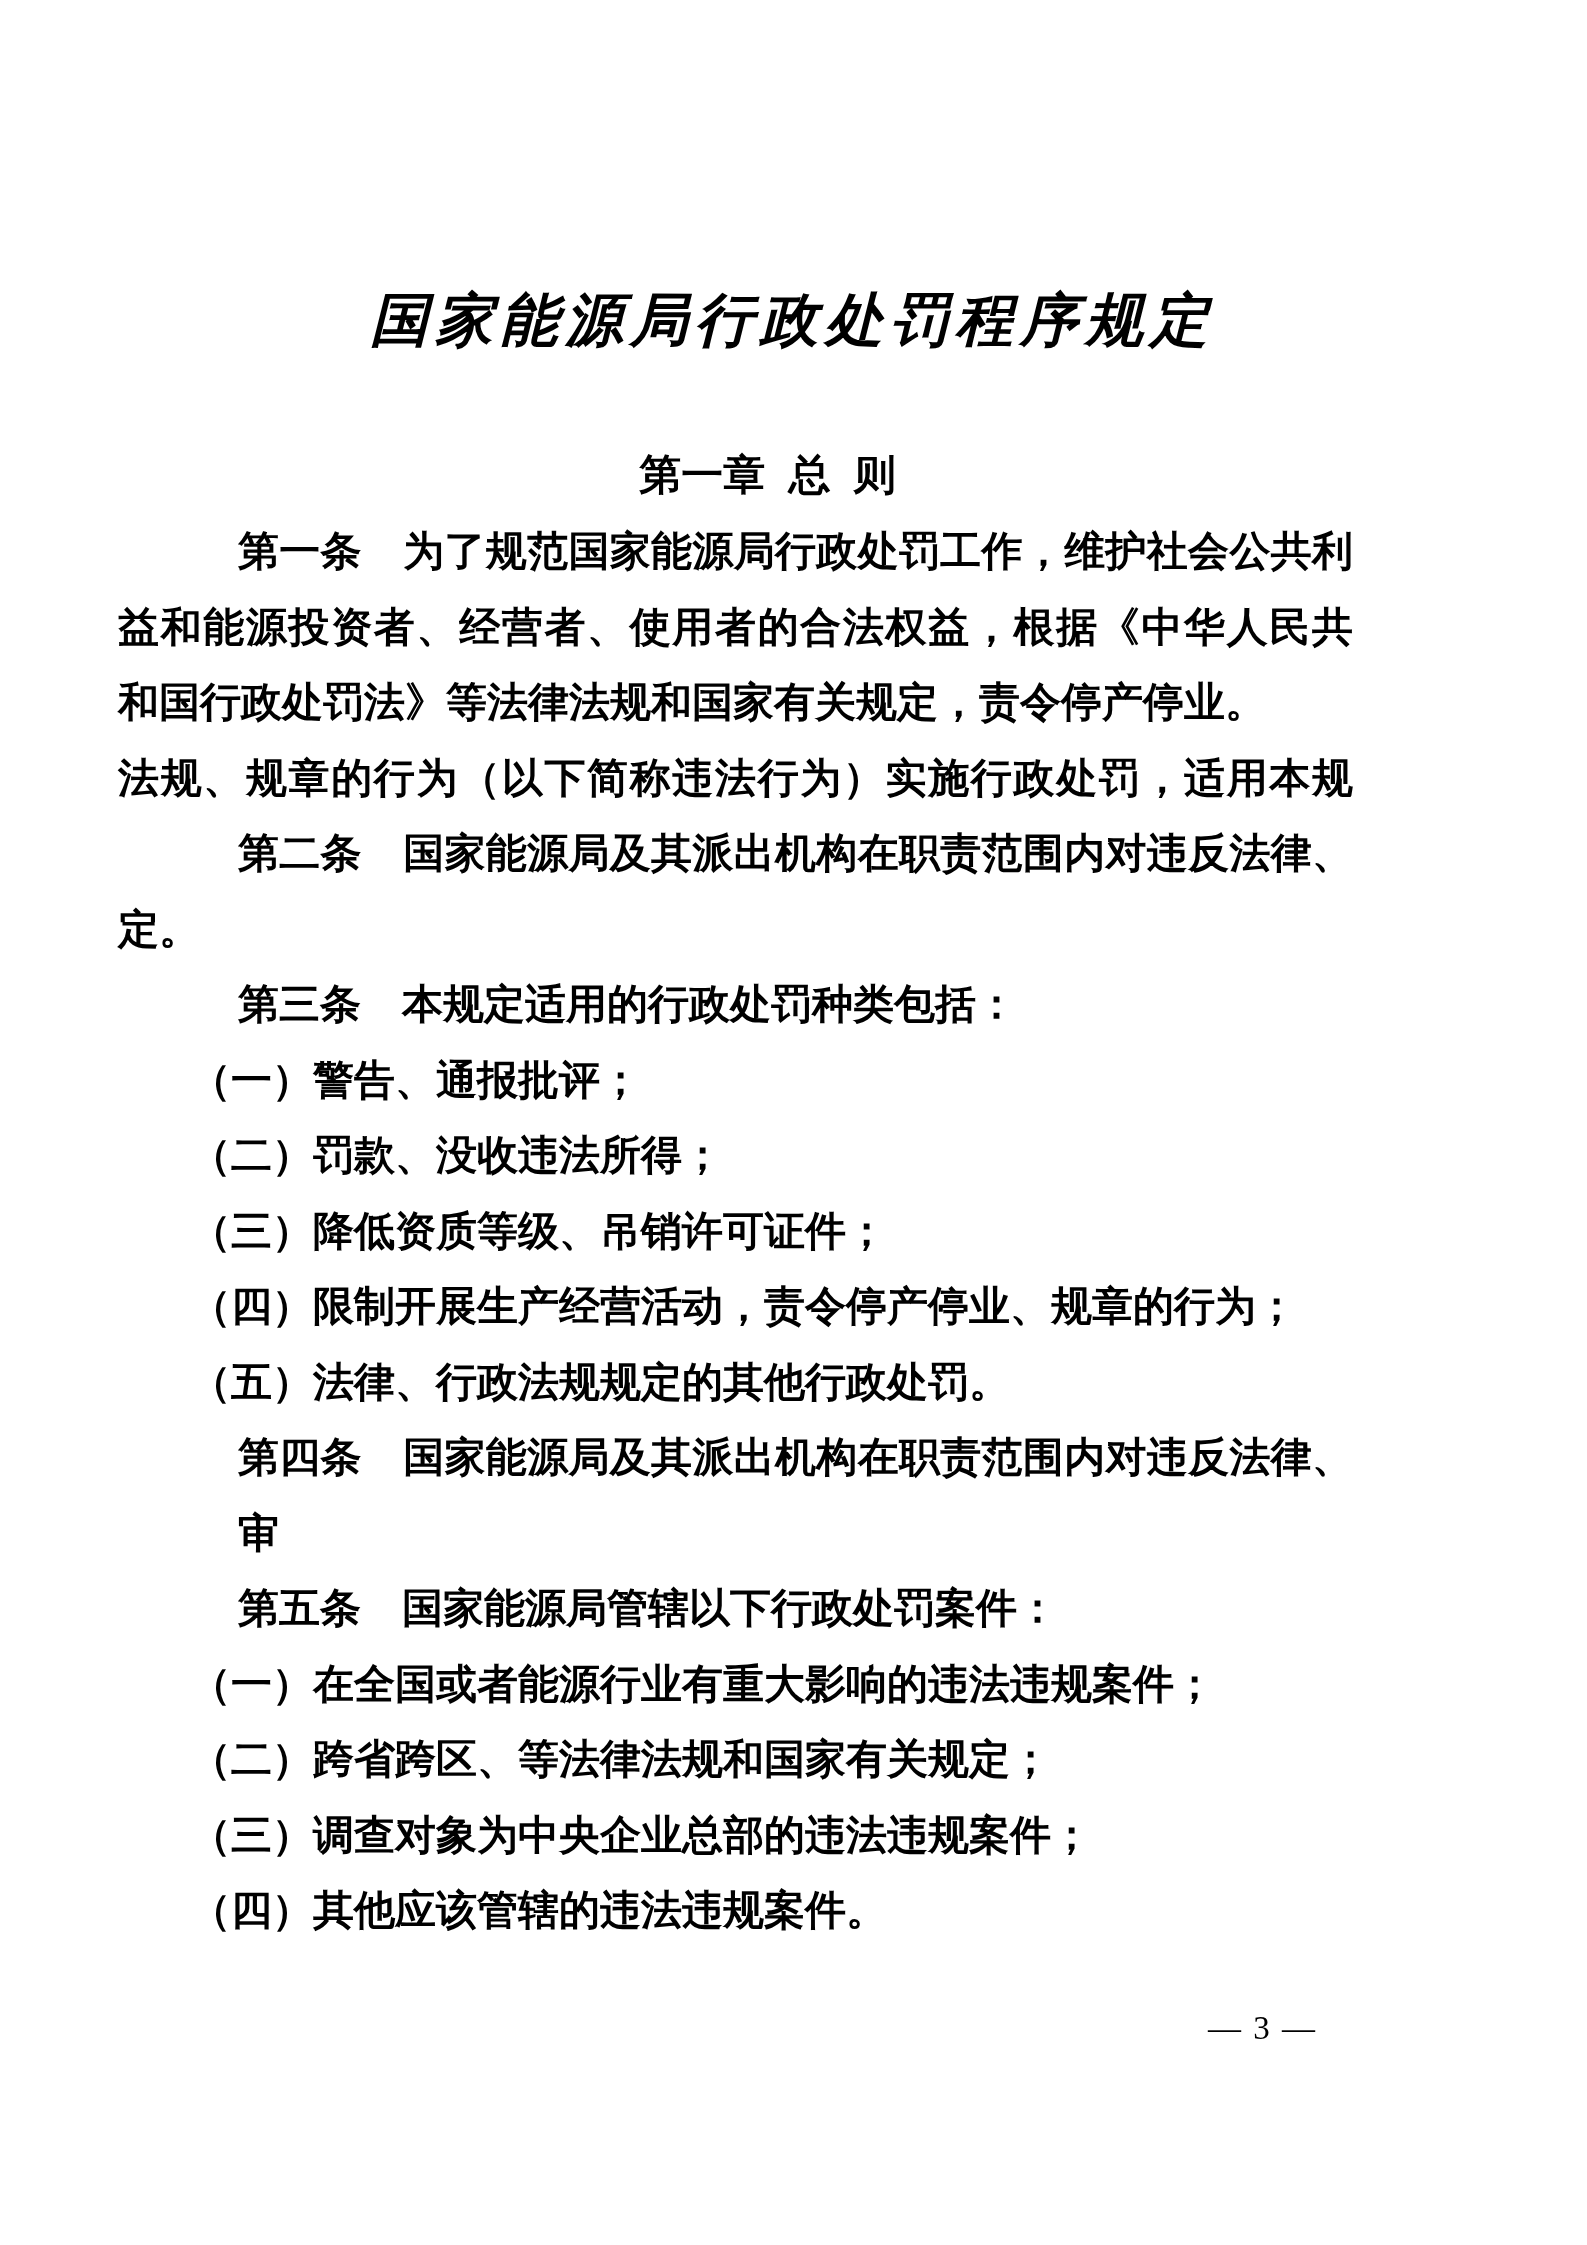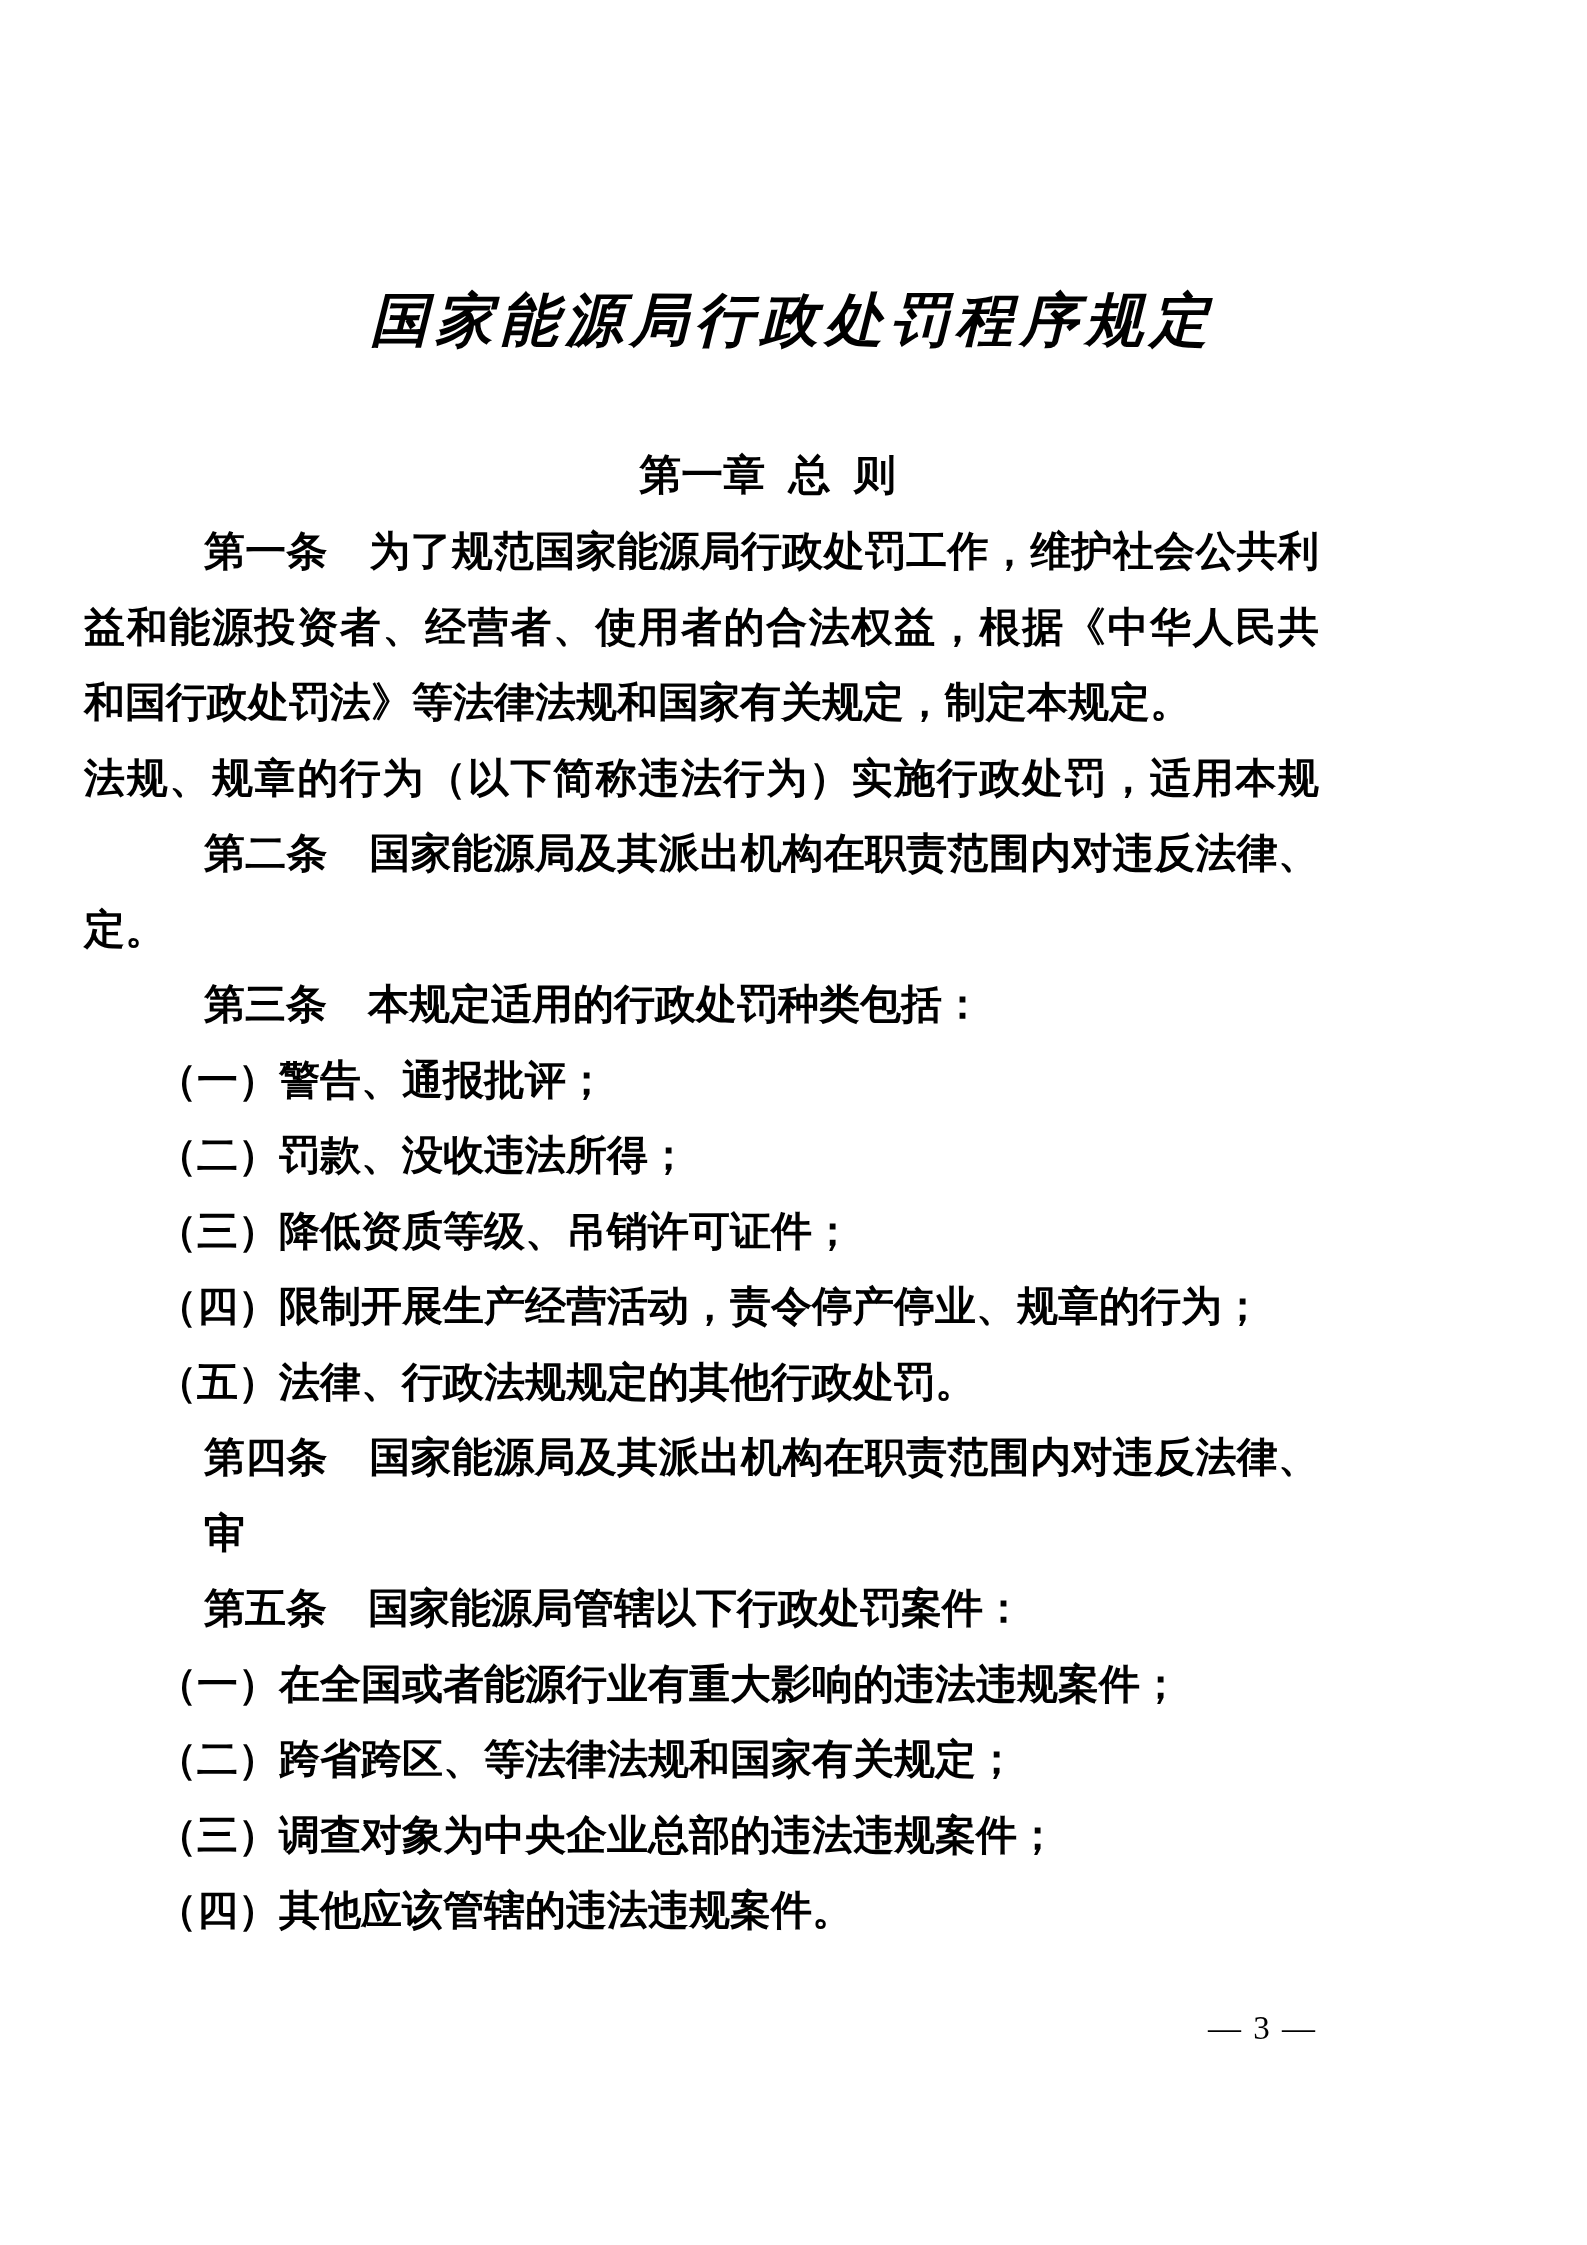--- a/index.html
+++ b/index.html
@@ -29,21 +29,21 @@
   .chapter-heading {
     margin-top: 95px;
     text-align: center;
     font-size: 42px;
     line-height: 50px;
     font-weight: 700;
     white-space: pre;
     transform: translateX(-25px);
   }
   .doc-body {
-    margin: 14px 0 0 84px;
+    margin: 14px 0 0 118px;
     width: 1235px;
   }
   .line {
     font-size: 41px;
     line-height: 75.5px;
     font-weight: 600;
     white-space: pre-wrap;
   }
   .line .article-label {
     font-weight: 800;
@@ -75,21 +75,21 @@
   <div class="doc-title">国家能源局行政处罚程序规定</div>
 
   <div class="chapter-heading">第一章  总  则</div>
 
   <div class="doc-body">
 
     <div class="line ind-article just"><span class="article-label">第一条</span><span>　为了规范国家能源局行政处罚工作，维护社会公共利</span></div>
 
     <div class="line just"><span>益和能源投资者、经营者、使用者的合法权益，根据《中华人民共</span></div>
 
-    <div class="line"><span>和国行政处罚法》等法律法规和国家有关规定，制定本规定。</span></div>
+    <div class="line"><span>和国行政处罚法》等法律法规和国家有关规定，责令停产停业。</span></div>
 
     <div class="line just"><span>法规、规章的行为（以下简称违法行为）实施行政处罚，适用本规</span></div>
 
     <div class="line ind-article just"><span class="article-label">第二条</span><span>　国家能源局及其派出机构在职责范围内对违反法律、</span></div>
 
     <div class="line"><span>定。</span></div>
 
     <div class="line ind-article"><span class="article-label">第三条</span><span>　本规定适用的行政处罚种类包括：</span></div>
 
     <div class="line ind-list"><span>（一）警告、通报批评；</span></div>

